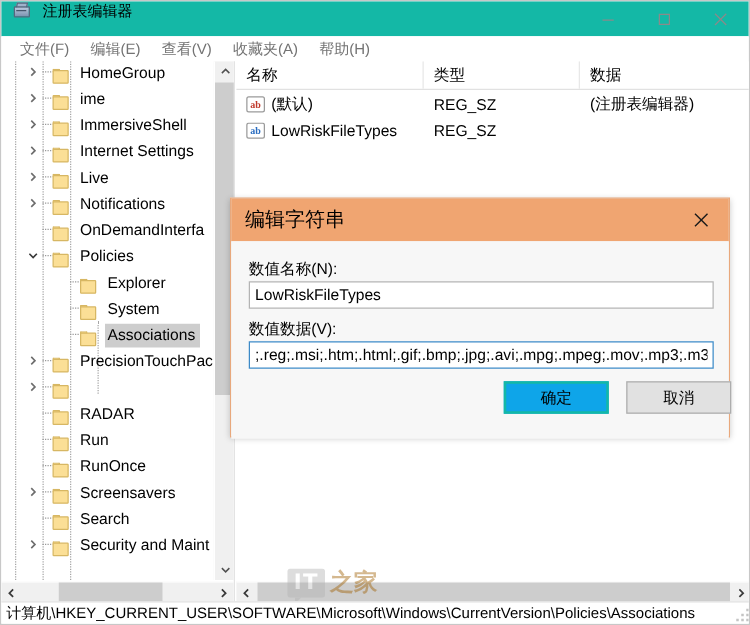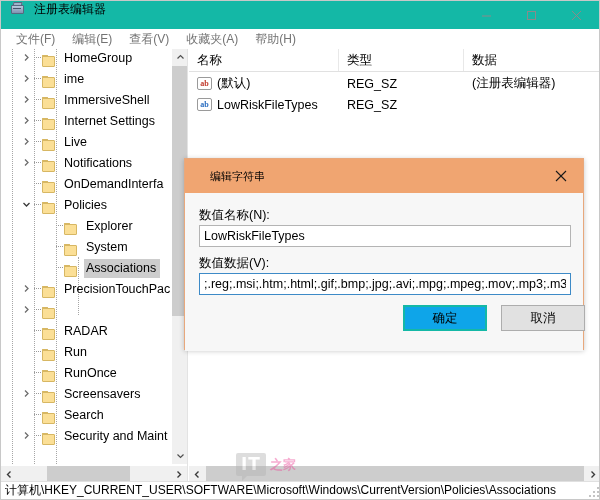--- a/index.html
+++ b/index.html
@@ -351,22 +351,22 @@
   }
   #wm-it::after {
     content: "";
     position: absolute;
     left: 6px; bottom: -5px;
     width: 0; height: 0;
     border-left: 5px solid #b4b4b4;
     border-bottom: 5px solid transparent;
   }
   #wm-zh {
-    color: #ec4899;
-    font-size: 13px;
+    color: #a16207;
+    font-size: 19px;
     font-weight: bold;
     font-family: "DejaVu Sans", sans-serif;
   }
   #wm-url {
     margin-top: 7px;
     color: #b0b0b0;
     font-size: 11px;
     letter-spacing: 0.2px;
   }
 
@@ -410,22 +410,22 @@
   }
   #dlg-titlebar {
     position: absolute;
     left: 0; top: 0;
     width: 100%; height: 34px;
     background: #f0a571;
     display: flex;
     align-items: center;
   }
   #dlg-title {
-    margin-left: 25px;
-    font-size: 11px;
+    margin-left: 11px;
+    font-size: 16px;
     color: #000000;
     font-weight: normal;
     text-align: right;
   }
   #dlg-close {
     position: absolute;
     right: 0; top: 0;
     width: 45px; height: 34px;
     display: flex;
     align-items: center;

